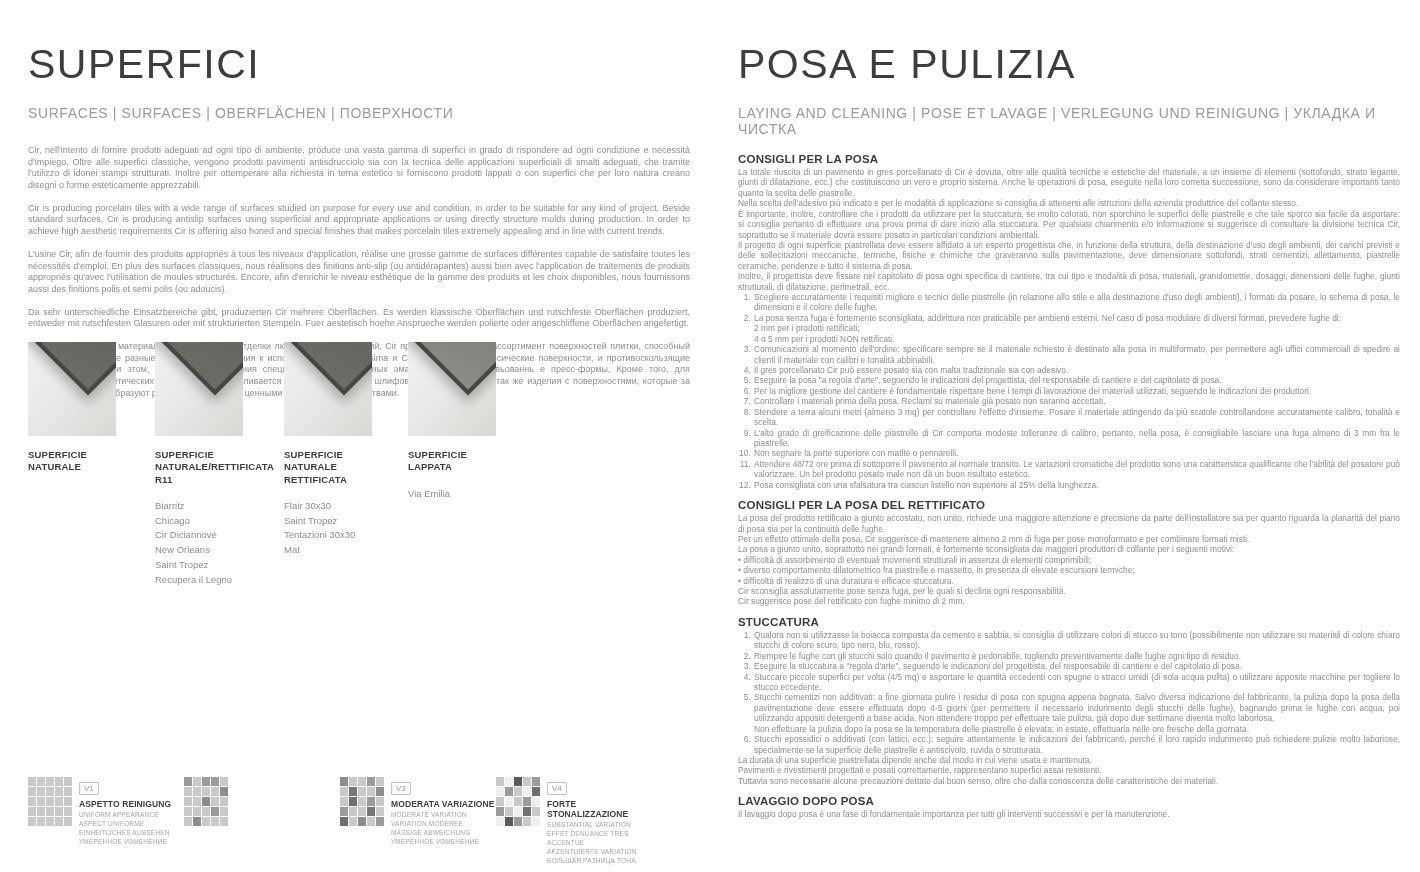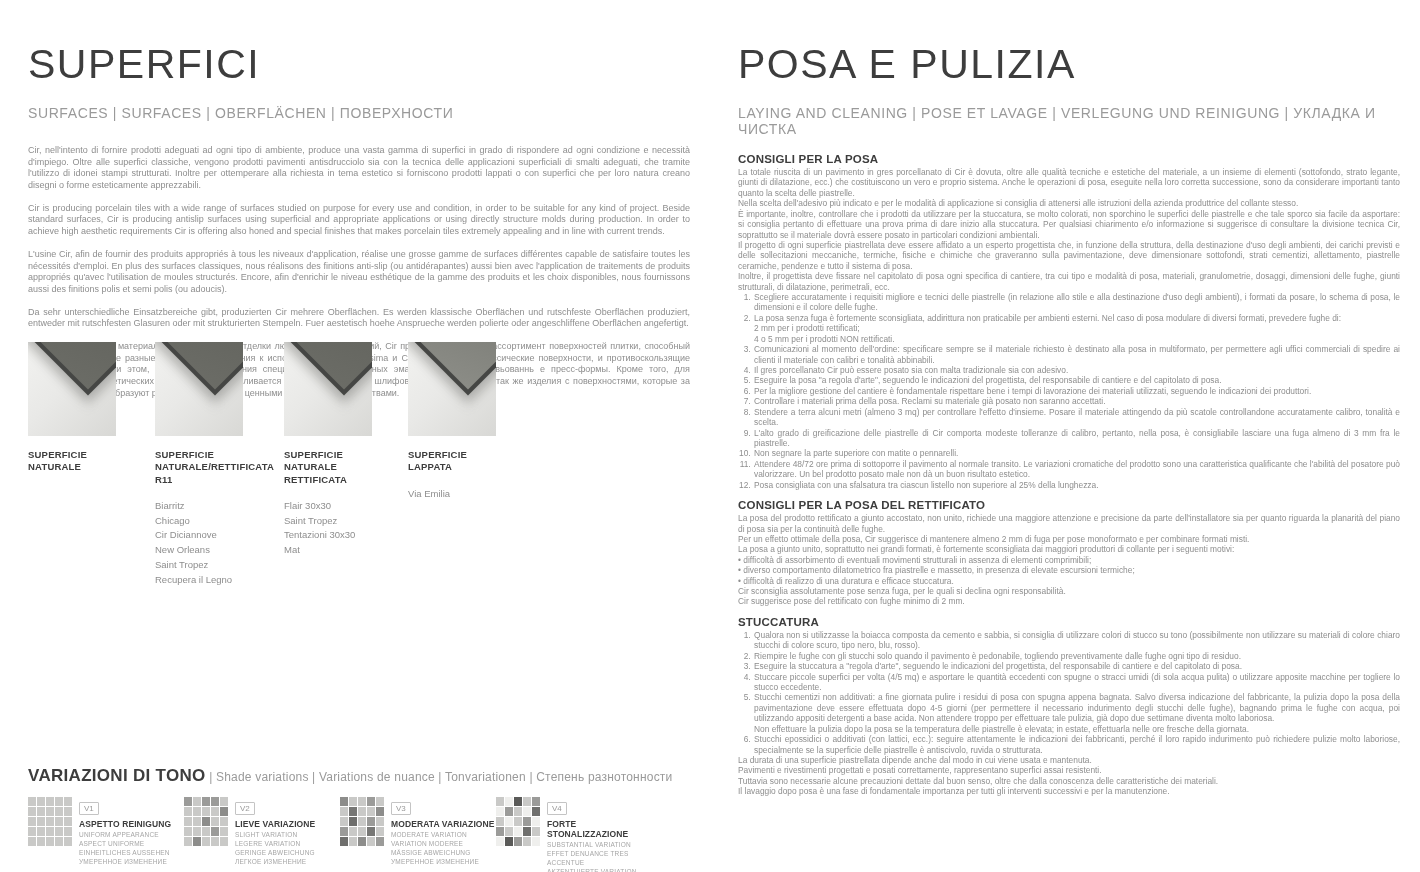--- a/index.html
+++ b/index.html
@@ -157,23 +157,20 @@
         <div class="edge"></div>
         <div class="face"></div>
       </div>
       <div class="surface-label">SUPERFICIE
 LAPPATA</div>
       <div class="product-list">Via Emilia</div>
     </div>
   </div>
 
   <div class="tone-section">
-    <div class="tone-header">
-      <span>VARIAZIONI DI TONO</span><span class="tone-sub"> | Shade variations | Variations de nuance | Tonvariationen | Степень разнотонности</span>
-    </div>
     <div class="tone-row">
       <div class="tone-item">
         <div class="swatch-grid">
             <i style="background: rgb(201, 201, 199);"></i>
             <i style="background: rgb(201, 201, 199);"></i>
             <i style="background: rgb(201, 201, 199);"></i>
             <i style="background: rgb(201, 201, 199);"></i>
             <i style="background: rgb(201, 201, 199);"></i>
             <i style="background: rgb(201, 201, 199);"></i>
             <i style="background: rgb(201, 201, 199);"></i>
@@ -226,28 +223,20 @@
             <i style="background: rgb(201, 201, 199);"></i>
             <i style="background: rgb(201, 201, 199);"></i>
             <i style="background: rgb(155, 155, 153);"></i>
             <i style="background: rgb(201, 201, 199);"></i>
             <i style="background: rgb(201, 201, 199);"></i>
             <i style="background: rgb(141, 141, 139);"></i>
             <i style="background: rgb(201, 201, 199);"></i>
             <i style="background: rgb(201, 201, 199);"></i>
             <i style="background: rgb(201, 201, 199);"></i>
           </div>
-        <div class="tone-info">
-          <span class="tone-code">V2</span>
-          <div class="tone-label">LIEVE VARIAZIONE</div>
-          <div class="tone-trans">SLIGHT VARIATION
-LEGERE VARIATION
-GERINGE ABWEICHUNG
-ЛЕГКОЕ ИЗМЕНЕНИЕ</div>
-        </div>
       </div>
       <div class="tone-item">
         <div class="swatch-grid">
             <i style="background: rgb(141, 141, 139);"></i>
             <i style="background: rgb(201, 201, 199);"></i>
             <i style="background: rgb(201, 201, 199);"></i>
             <i style="background: rgb(155, 155, 153);"></i>
             <i style="background: rgb(201, 201, 199);"></i>
             <i style="background: rgb(201, 201, 199);"></i>
             <i style="background: rgb(119, 119, 117);"></i>
@@ -367,15 +356,16 @@
       <li>Stuccare piccole superfici per volta (4/5 mq) e asportare le quantità eccedenti con spugne o stracci umidi (di sola acqua pulita) o utilizzare apposite macchine per togliere lo stucco eccedente.</li>
       <li>Stucchi cementizi non additivati: a fine giornata pulire i residui di posa con spugna appena bagnata. Salvo diversa indicazione del fabbricante, la pulizia dopo la posa della pavimentazione deve essere effettuata dopo 4-5 giorni (per permettere il necessario indurimento degli stucchi delle fughe), bagnando prima le fughe con acqua, poi utilizzando appositi detergenti a base acida. Non attendere troppo per effettuare tale pulizia, già dopo due settimane diventa molto laboriosa.
 Non effettuare la pulizia dopo la posa se la temperatura delle piastrelle è elevata; in estate, effettuarla nelle ore fresche della giornata.</li>
       <li>Stucchi epossidici o additivati (con lattici, ecc.): seguire attentamente le indicazioni dei fabbricanti, perché il loro rapido indurimento può richiedere pulizie molto laboriose, specialmente se la superficie delle piastrelle è antiscivolo, ruvida o strutturata.</li>
     </ol>
 
     <div class="sec-body">La durata di una superficie piastrellata dipende anche dal modo in cui viene usata e mantenuta.
 Pavimenti e rivestimenti progettati e posati correttamente, rappresentano superfici assai resistenti.
 Tuttavia sono necessarie alcune precauzioni dettate dal buon senso, oltre che dalla conoscenza delle caratteristiche dei materiali.</div>
 
+    <div class="sec-h">LAVAGGIO DOPO POSA</div>
     <div class="sec-body">Il lavaggio dopo posa è una fase di fondamentale importanza per tutti gli interventi successivi e per la manutenzione.</div>
   </div>
 </div>
 
 </body></html>

